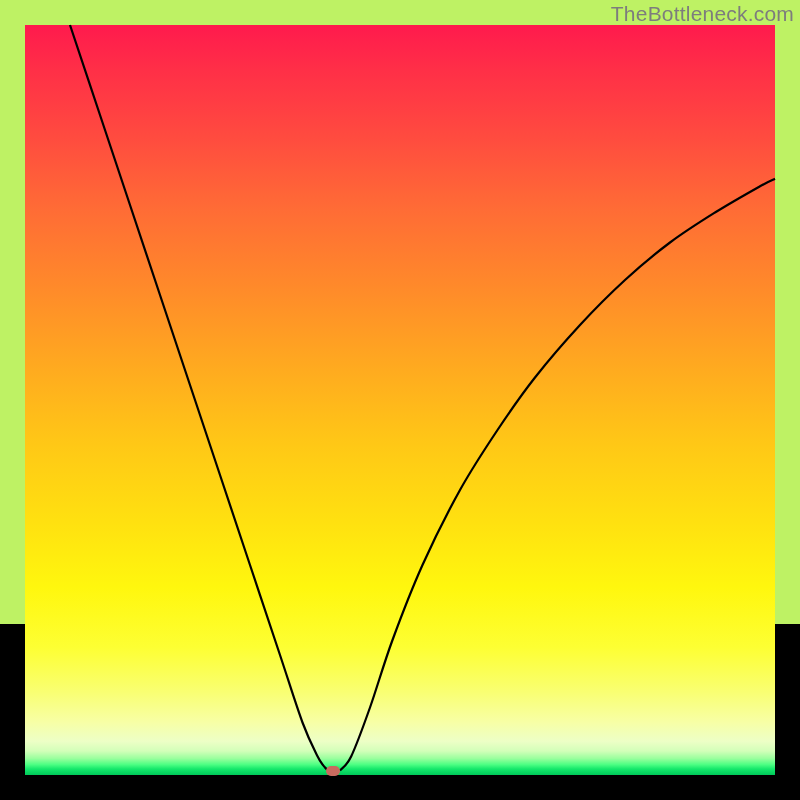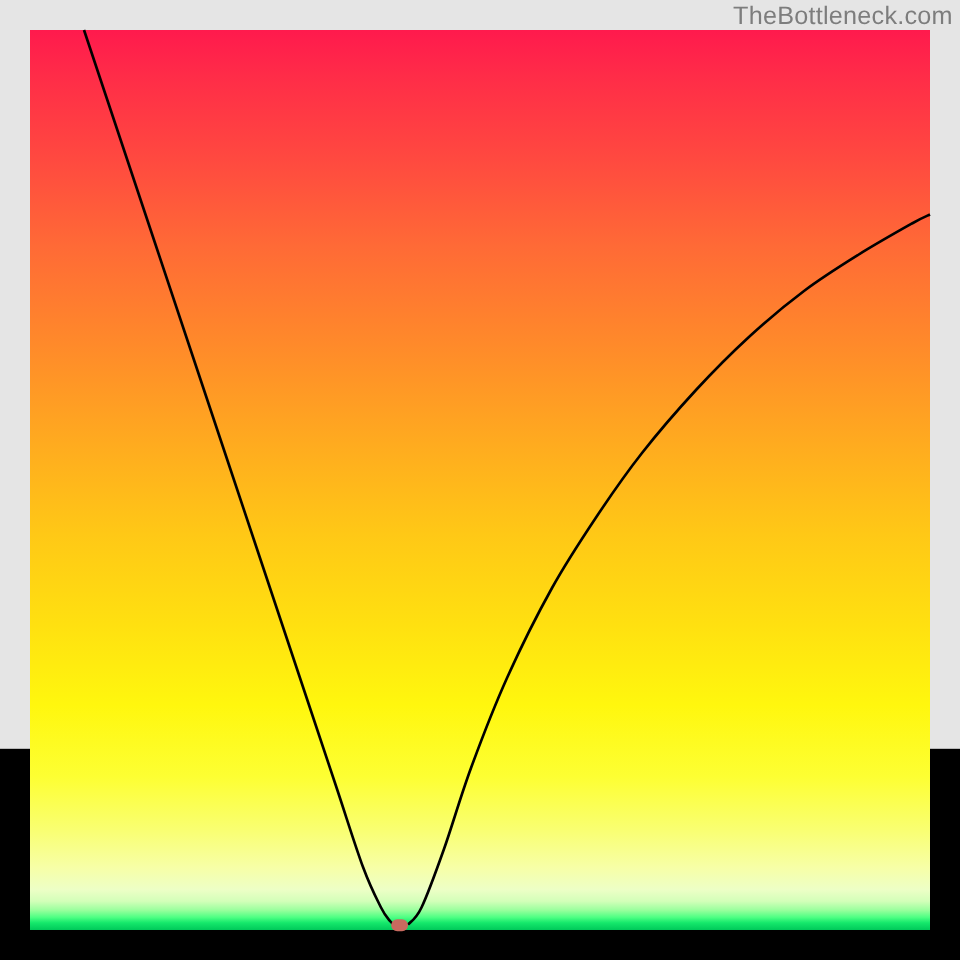--- a/index.html
+++ b/index.html
@@ -10,21 +10,21 @@
     background: #000;
     font-family: Arial, Helvetica, sans-serif;
     overflow: hidden;
   }
   .frame {
     position: absolute;
     left: 0;
     top: 0;
     width: 800px;
     height: 624px;
-    background: #e5e5e5;
+    background: #bef264;
   }
   .plot {
     position: absolute;
     left: 25px;
     top: 25px;
     width: 750px;
     height: 750px;
     
     background: linear-gradient(
       to bottom,

